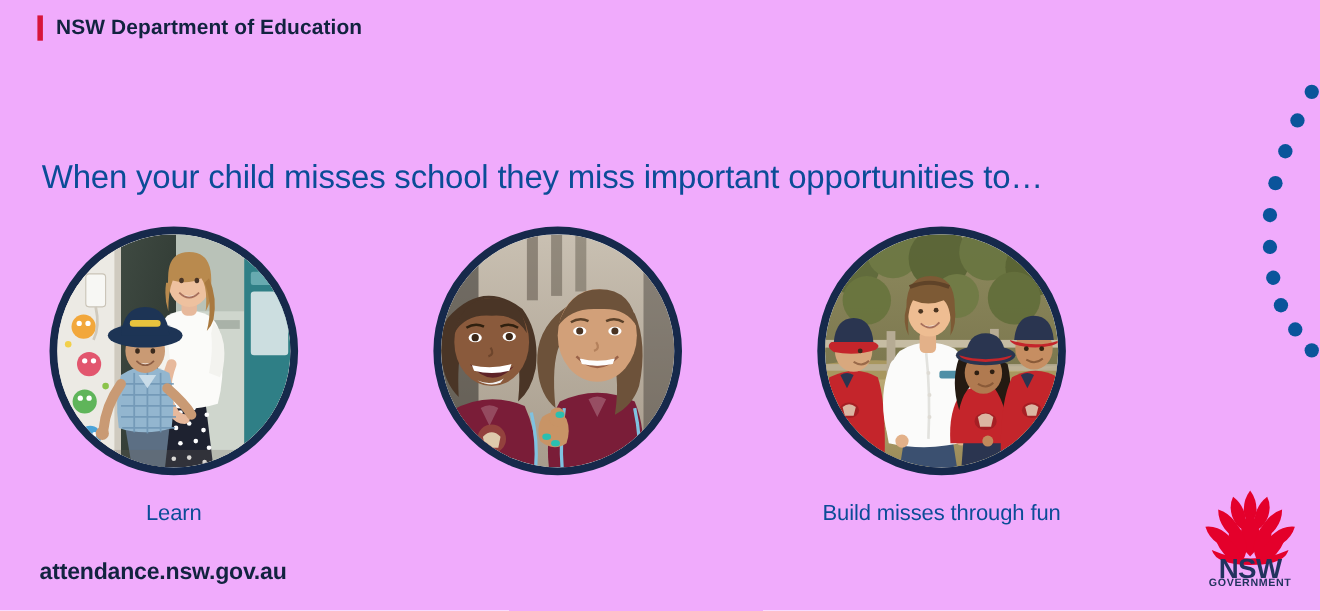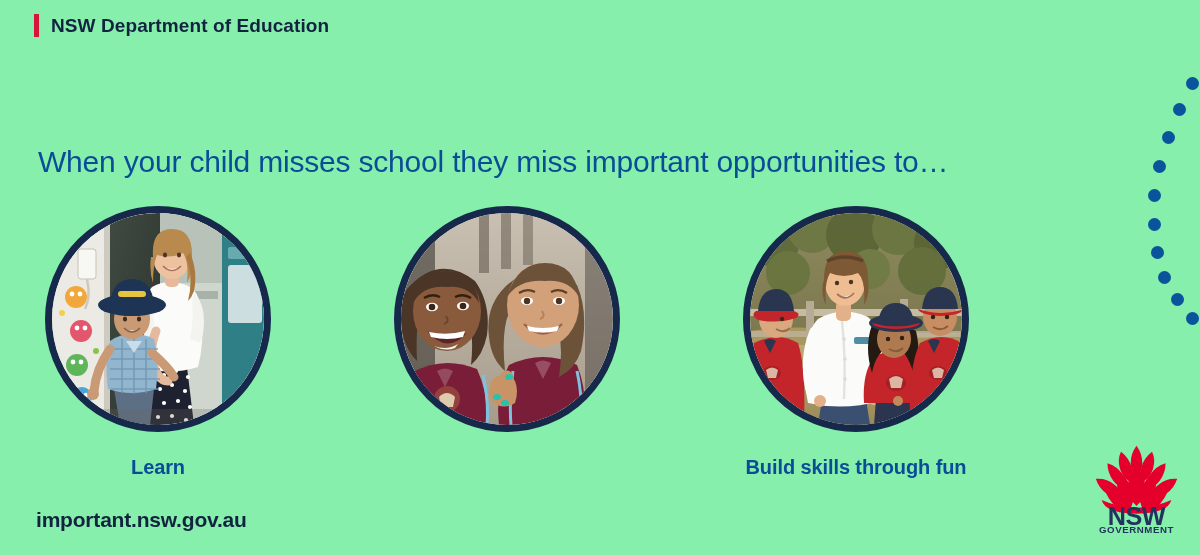--- a/index.html
+++ b/index.html
@@ -12,21 +12,21 @@
     height: 555px;
     overflow: hidden;
     font-family: "Liberation Sans", sans-serif;
     position: relative;
   }
 
   .poster {
     position: relative;
     width: 1200px;
     height: 555px;
-    background: #86efac;
+    background: #f0abfc;
   }
 
   
   .brand-row {
     position: absolute;
     left: 34px;
     top: 14px;
     display: flex;
     align-items: center;
     gap: 12px;
@@ -118,21 +118,21 @@
     overflow: hidden;
   }
   .photo-inner svg { display: block; width: 100%; height: 100%; }
 
   .caption {
     position: absolute;
     top: 250px;
     width: 226px;
     text-align: center;
     font-size: 20px;
-    font-weight: 700;
+    font-weight: 400;
     color: #0B4C97;
     letter-spacing: -0.1px;
     white-space: nowrap;
   }
 
   
   .site-url {
     position: absolute;
     left: 36px;
     top: 508px;
@@ -485,26 +485,26 @@
               <ellipse cx="190" cy="104" rx="17" ry="19" fill="#c68e62"></ellipse>
               <path d="M172 96 q2 -22 18 -22 q16 0 18 22z" fill="#2a3550"></path>
               <path d="M168 96 q24 8 46 0 q-2 6 -23 7 q-21 -1 -23 -7z" fill="#c4252b"></path>
               <circle cx="183" cy="104" r="2.2" fill="#33220f"></circle>
               <circle cx="197" cy="104" r="2.2" fill="#33220f"></circle>
               <path d="M183 114 q8 5 15 -1" stroke="#8a5a38" stroke-width="1.8" fill="none"></path>
             </g>
           </svg>
         </div>
       </div>
-      <div class="caption">Build skills through fun</div>
+      <div class="caption">Build misses through fun</div>
     </div>
 
   </div>
 
-  <div class="site-url">important.nsw.gov.au</div>
+  <div class="site-url">attendance.nsw.gov.au</div>
 
   <div class="nsw-logo">
     <svg viewBox="0 0 100 96" role="img">
       <g fill="#E4002B">
 
         <path d="M50 6 q6 8 6 18 q0 8 -6 14 q-6 -6 -6 -14 q0 -10 6 -18z"></path>
         <path d="M34 12 q8 6 11 16 q2 8 -2 15 q-7 -4 -10 -13 q-3 -10 1 -18z"></path>
         <path d="M66 12 q4 8 1 18 q-3 9 -10 13 q-4 -7 -2 -15 q3 -10 11 -16z"></path>
         <path d="M20 24 q10 3 16 12 q5 7 4 15 q-8 -1 -14 -9 q-6 -8 -6 -18z"></path>
         <path d="M80 24 q0 10 -6 18 q-6 8 -14 9 q-1 -8 4 -15 q6 -9 16 -12z"></path>

